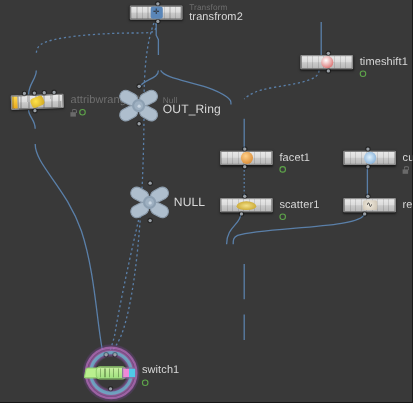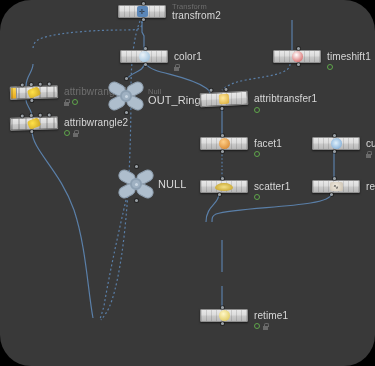--- a/index.html
+++ b/index.html
@@ -8,21 +8,20 @@
     background: #000;
   }
   body {
     font-family: "Liberation Sans", sans-serif;
   }
   #canvas {
     position: relative;
     width: 375px; height: 366px;
     background: #393939;
     overflow: hidden;
-    border-radius: 31px;
   }
 
   
   #wires {
     position: absolute;
     left: 0; top: 0;
     width: 375px; height: 366px;
     pointer-events: none;
   }
 
@@ -324,34 +323,20 @@
       <div class="glyph g-transform">✛</div>
     </div>
     <div class="nlabel">
       <span class="ncomment">Transform</span>
       <span>transfrom2</span>
     </div>
   </div>
 
 
 
-  <div class="node" style="left:120px;top:50px">
-    <div class="nbody">
-      <div class="ribs"></div>
-      <div class="dot in" style="left:23px"></div>
-      <div class="dot out" style="left:23px"></div>
-      <div class="glyph g-color"></div>
-    </div>
-    <div class="nlabel" style="top:1px">
-      <span>color1</span>
-    </div>
-    <div class="flags">
-      <span class="flag-lock grey"></span>
-    </div>
-  </div>
 
   <div class="node" style="left:273px;top:50px">
     <div class="nbody">
       <div class="ribs"></div>
       <div class="dot in" style="left:23px"></div>
       <div class="dot out" style="left:23px"></div>
       <div class="glyph g-timeshift"></div>
     </div>
     <div class="nlabel" style="top:1px">
       <span>timeshift1</span>
@@ -388,54 +373,21 @@
     <div class="blade b3"></div>
     <div class="blade b4"></div>
     <div class="hub"></div>
     <div class="dot out" style="left:17px;bottom:-2px"></div>
     <div class="nlabel">
       <span class="ncomment">Null</span>
       <span style="font-size:11px">OUT_Ring</span>
     </div>
   </div>
 
-  <div class="node" style="left:200px;top:92px">
-    <div class="nbody skew" style="height:14px">
-      <div class="ribs"></div>
-      <div class="dot in" style="left:9px;top:-5px"></div>
-      <div class="dot in" style="left:24px;top:-5px"></div>
-      <div class="dot out" style="left:19px;bottom:-5px"></div>
-      <div class="glyph g-attribtransfer" style="width:10px;height:10px"></div>
-    </div>
-    <div class="nlabel" style="top:1px">
-      <span>attribtransfer1</span>
-    </div>
-    <div class="flags" style="top:14px">
-      <span class="flag-display"></span>
-    </div>
-  </div>
-
-  <div class="node" style="left:10px;top:117px">
-    <div class="nbody" style="transform:rotate(-2deg)">
-      <div class="ribs wide"></div>
-      <div class="dot in" style="left:10px"></div>
-      <div class="dot in" style="left:19px"></div>
-      <div class="dot in" style="left:28px"></div>
-      <div class="dot in" style="left:37px"></div>
-      <div class="dot out" style="left:19px"></div>
-      <div class="glyph g-wrangle" style="width:12px;height:9px"></div>
-    </div>
-    <div class="nlabel" style="top:0px">
-      <span>attribwrangle2</span>
-    </div>
-    <div class="flags" style="top:12px">
-      <span class="flag-display"></span>
-      <span class="flag-lock grey"></span>
-    </div>
-  </div>
+
 
   <div class="node" style="left:200px;top:137px">
     <div class="nbody">
       <div class="ribs"></div>
       <div class="dot in" style="left:20px"></div>
       <div class="dot out" style="left:20px"></div>
       <div class="glyph g-facet"></div>
     </div>
     <div class="nlabel" style="top:1px">
       <span>facet1</span>
@@ -495,30 +447,33 @@
       <div class="dot out" style="left:17px"></div>
       <div class="glyph g-resample" style="width:13px;height:9px">∿</div>
     </div>
     <div class="nlabel" style="top:1px">
       <span>resample1</span>
     </div>
   </div>
 
 
 
-  <div class="node" style="left:200px;top:309px">
-    <div class="nbody">
-      <div class="ribs"></div>
-      <div class="dot in" style="left:20px"></div>
-      <div class="dot out" style="left:20px"></div>
-      <div class="glyph g-retime"></div>
-    </div>
-    <div class="nlabel" style="top:1px">
-      <span>retime1</span>
+
+  <div class="ringnode" style="left:75px;top:313px">
+    <div class="halo"></div>
+    <div class="ring3"></div>
+    <div class="ring2"></div>
+    <div class="sw-left"></div>
+    <div class="sw-body"></div>
+    <div class="sw-ribs"></div>
+    <div class="sw-right"></div>
+    <div class="dot in" style="left:20px;top:8px"></div>
+    <div class="dot in" style="left:28px;top:8px"></div>
+    <div class="dot out" style="left:24px;bottom:10px"></div>
+    <div class="nlabel">
+      <span>switch1</span>
     </div>
     <div class="flags">
       <span class="flag-display"></span>
-      <span class="flag-lock grey"></span>
-    </div>
-  </div>
-
+    </div>
+  </div>
 
 </div>
 
 </body></html>

